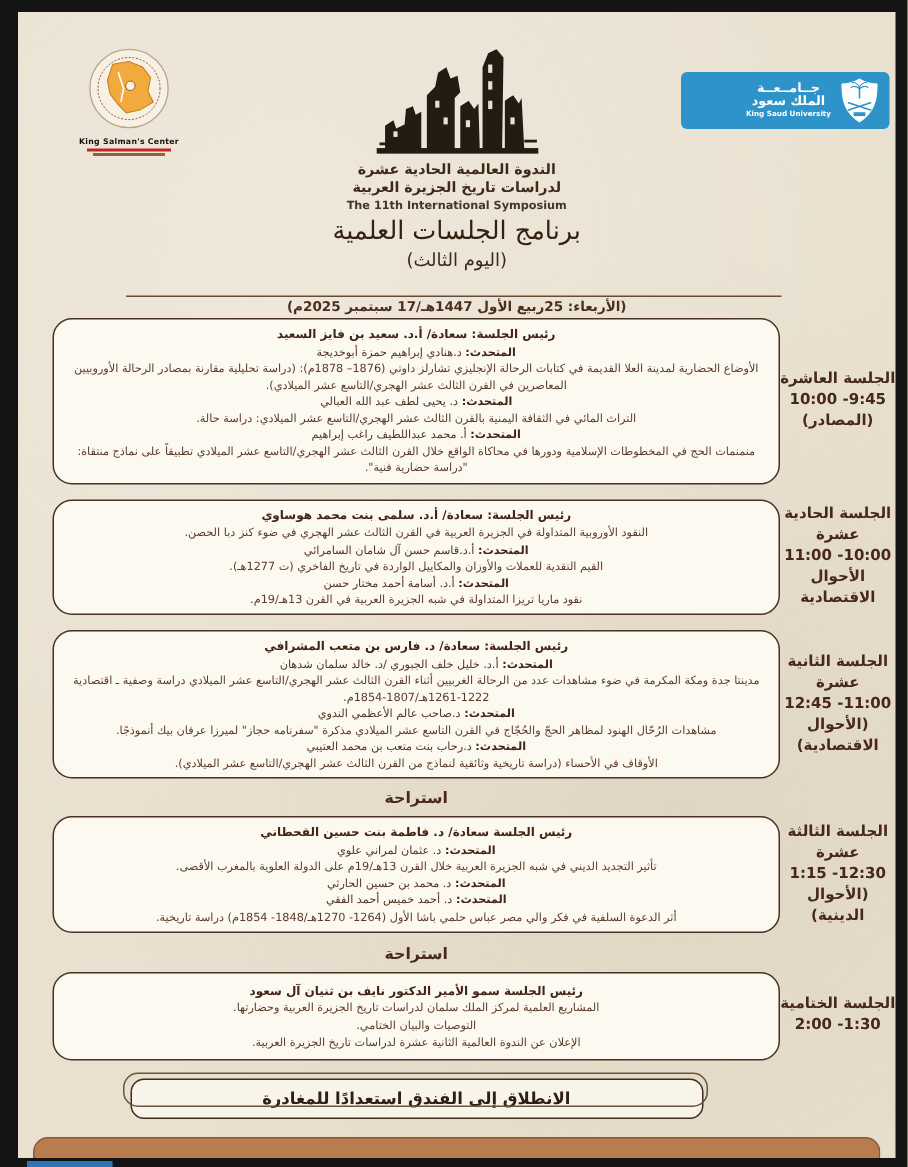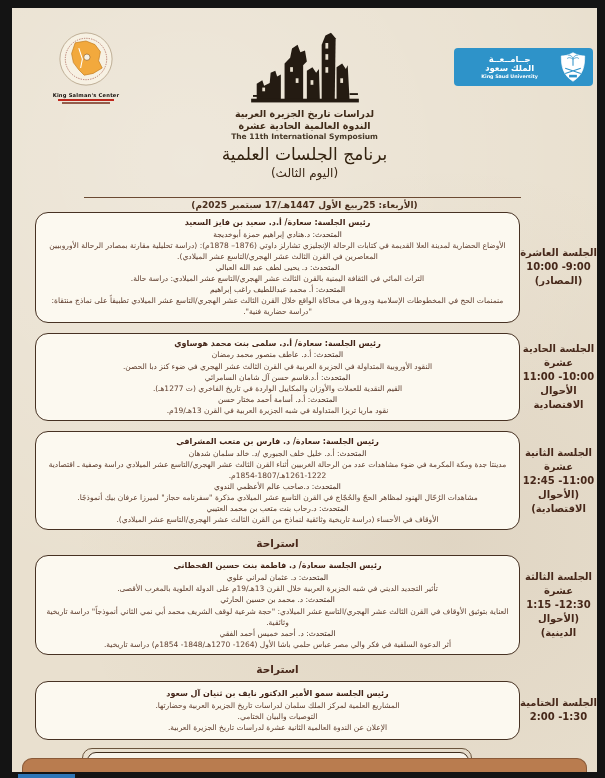--- a/index.html
+++ b/index.html
@@ -27,35 +27,35 @@
   .date-rule{position:absolute;top:189px;left:72px;right:76px;border-top:1.2px solid #6b4a33;}
   .date-line{position:absolute;top:192px;left:0;right:0;text-align:center;
     font-size:9px;font-weight:bold;color:#4a2f1d;direction:rtl;}
   
   .salman-logo{position:absolute;left:40px;top:24px;width:68px;text-align:center;}
   .salman-caption{font-size:5.2px;font-weight:bold;color:#15100c;margin-top:2px;letter-spacing:.2px;}
   .salman-bar-red{height:2px;background:#bf271c;margin:1px 6px 0;}
   .salman-bar-brown{height:2px;background:#7c3a28;margin:1px 10px 0;opacity:.8;}
   
   .ksu-logo{position:absolute;right:4px;top:40px;width:139px;height:38px;background:#2e93c9;
-    border-radius:4px;display:flex;align-items:center;justify-content:flex-end;gap:22px;
+    border-radius:4px;display:flex;align-items:center;justify-content:flex-end;gap:6px;
     padding:0 7px;box-sizing:border-box;}
   .ksu-text{color:#fff;text-align:center;direction:rtl;line-height:1.1;}
   .ksu-ar{font-size:8.5px;font-weight:bold;}
   .ksu-en{font-size:4.8px;font-weight:bold;margin-top:1px;}
   
   .main{position:relative;}
   .row{display:flex;direction:rtl;padding-left:23px;margin-bottom:10px;}
   .side{width:77px;flex:none;display:flex;flex-direction:column;justify-content:center;
     text-align:center;font-weight:bold;font-size:10px;line-height:1.4;color:#47281a;}
   .side .theme{font-weight:bold;}
   .box{flex:1;background:#fcf9f0;border:1.5px solid #473223;border-radius:13px;
     padding:4px 9px;text-align:center;color:#5d3a2a;font-size:7.5px;line-height:1.48;direction:rtl;}
   .chair{font-weight:bold;font-size:8px;color:#43241733;color:#432417;}
-  .sp-label{font-weight:normal;color:#432417;margin-top:40px;}
+  .sp-label{font-weight:bold;color:#432417;margin-top:40px;}
   .sp-name{color:#55342480;color:#553424;}
   .talk-title{color:#5d3b2b;}
   .row-s12{margin-bottom:5px;}
   .row-s13{margin-bottom:6px;}
   .row-final .box{padding:6px 23px;}
   .break-row{margin-bottom:4px;}
   .break{flex:1;text-align:center;font-weight:bold;font-size:10.5px;color:#49291b;padding:2px 0;}
   
   .depart-row{margin-top:12px;margin-bottom:0;}
   .depart-wrap{flex:1;display:flex;justify-content:center;}
@@ -119,37 +119,37 @@
           <rect x="82" y="14" width="3" height="6"></rect>
           <rect x="82" y="26" width="3" height="6"></rect>
           <rect x="82" y="40" width="3" height="6"></rect>
           <rect x="44" y="40" width="3" height="5"></rect>
           <rect x="50" y="52" width="3" height="5"></rect>
           <rect x="66" y="54" width="3" height="5"></rect>
           <rect x="14" y="62" width="3" height="4"></rect>
           <rect x="98" y="52" width="3" height="5"></rect>
         </g>
       </svg>
+      <div class="ar-line">الندوة العالمية الحادية عشرة</div>
       <div class="ar-line">لدراسات تاريخ الجزيرة العربية</div>
-      <div class="ar-line">الندوة العالمية الحادية عشرة</div>
       <div class="en-line">The 11th International Symposium</div>
       <div class="program-title">برنامج الجلسات العلمية</div>
       <div class="day-line">(اليوم الثالث)</div>
     </div>
 
     <div class="date-rule"></div>
     <div class="date-line">(الأربعاء: 25ربيع الأول 1447هـ/17 سبتمبر 2025م)</div>
   </div>
 
   <div class="main">
 
     <div class="row">
       <div class="side">
         <div>الجلسة العاشرة</div>
-        <div>9:00- 10:00</div>
+        <div>9:45- 10:00</div>
         <div class="theme">(المصادر)</div>
       </div>
       <div class="box">
         <div class="chair">رئيس الجلسة: سعادة/ أ.د. سعيد بن فايز السعيد</div>
         <div class="speaker-line"><span class="sp-label">المتحدث:</span> <span class="sp-name">د.هنادي إبراهيم حمزة أبوخديجة</span></div>
         <div class="talk-title">الأوضاع الحضارية لمدينة العلا القديمة في كتابات الرحالة الإنجليزي تشارلز داوتي (1876– 1878م): (دراسة تحليلية مقارنة بمصادر الرحالة الأوروبيين المعاصرين في القرن الثالث عشر الهجري/التاسع عشر الميلادي).</div>
         <div class="speaker-line"><span class="sp-label">المتحدث:</span> <span class="sp-name">د. يحيى لطف عبد الله العبالي</span></div>
         <div class="talk-title">التراث المائي في الثقافة اليمنية بالقرن الثالث عشر الهجري/التاسع عشر الميلادي: دراسة حالة.</div>
         <div class="speaker-line"><span class="sp-label">المتحدث:</span> <span class="sp-name">أ. محمد عبداللطيف راغب إبراهيم</span></div>
         <div class="talk-title">منمنمات الحج في المخطوطات الإسلامية ودورها في محاكاة الواقع خلال القرن الثالث عشر الهجري/التاسع عشر الميلادي تطبيقاً على نماذج منتقاة: "دراسة حضارية فنية".</div>
@@ -157,21 +157,20 @@
     </div>
 
     <div class="row">
       <div class="side">
         <div>الجلسة الحادية عشرة</div>
         <div>10:00- 11:00</div>
         <div class="theme">الأحوال الاقتصادية</div>
       </div>
       <div class="box">
         <div class="chair">رئيس الجلسة: سعادة/ أ.د. سلمى بنت محمد هوساوي</div>
-        <div class="speaker-line"><span class="sp-label">المتحدث:</span> <span class="sp-name">أ.د. عاطف منصور محمد رمضان</span></div>
         <div class="talk-title">النقود الأوروبية المتداولة في الجزيرة العربية في القرن الثالث عشر الهجري في ضوء كنز دبا الحصن.</div>
         <div class="speaker-line"><span class="sp-label">المتحدث:</span> <span class="sp-name">أ.د.قاسم حسن آل شامان السامرائي</span></div>
         <div class="talk-title">القيم النقدية للعملات والأوزان والمكاييل الواردة في تاريخ الفاخري (ت 1277هـ).</div>
         <div class="speaker-line"><span class="sp-label">المتحدث:</span> <span class="sp-name">أ.د. أسامة أحمد مختار حسن</span></div>
         <div class="talk-title">نقود ماريا تريزا المتداولة في شبه الجزيرة العربية في القرن 13هـ/19م.</div>
       </div>
     </div>
 
     <div class="row row-s12">
       <div class="side">
@@ -199,21 +198,20 @@
       <div class="side">
         <div>الجلسة الثالثة عشرة</div>
         <div>12:30- 1:15</div>
         <div class="theme">(الأحوال الدينية)</div>
       </div>
       <div class="box">
         <div class="chair">رئيس الجلسة سعادة/ د. فاطمة بنت حسين القحطاني</div>
         <div class="speaker-line"><span class="sp-label">المتحدث:</span> <span class="sp-name">د. عثمان لمراني علوي</span></div>
         <div class="talk-title">تأثير التجديد الديني في شبه الجزيرة العربية خلال القرن 13هـ/19م على الدولة العلوية بالمغرب الأقصى.</div>
         <div class="speaker-line"><span class="sp-label">المتحدث:</span> <span class="sp-name">د. محمد بن حسين الحارثي</span></div>
-        <div class="talk-title">العناية بتوثيق الأوقاف في القرن الثالث عشر الهجري/التاسع عشر الميلادي: "حجة شرعية لوقف الشريف محمد أبي نمي الثاني أنموذجاً" دراسة تاريخية وثائقية.</div>
         <div class="speaker-line"><span class="sp-label">المتحدث:</span> <span class="sp-name">د. أحمد خميس أحمد الفقي</span></div>
         <div class="talk-title">أثر الدعوة السلفية في فكر والي مصر عباس حلمي باشا الأول (1264- 1270هـ/1848- 1854م) دراسة تاريخية.</div>
       </div>
     </div>
 
     <div class="row break-row">
       <div class="side"></div>
       <div class="break">استراحة</div>
     </div>
 

